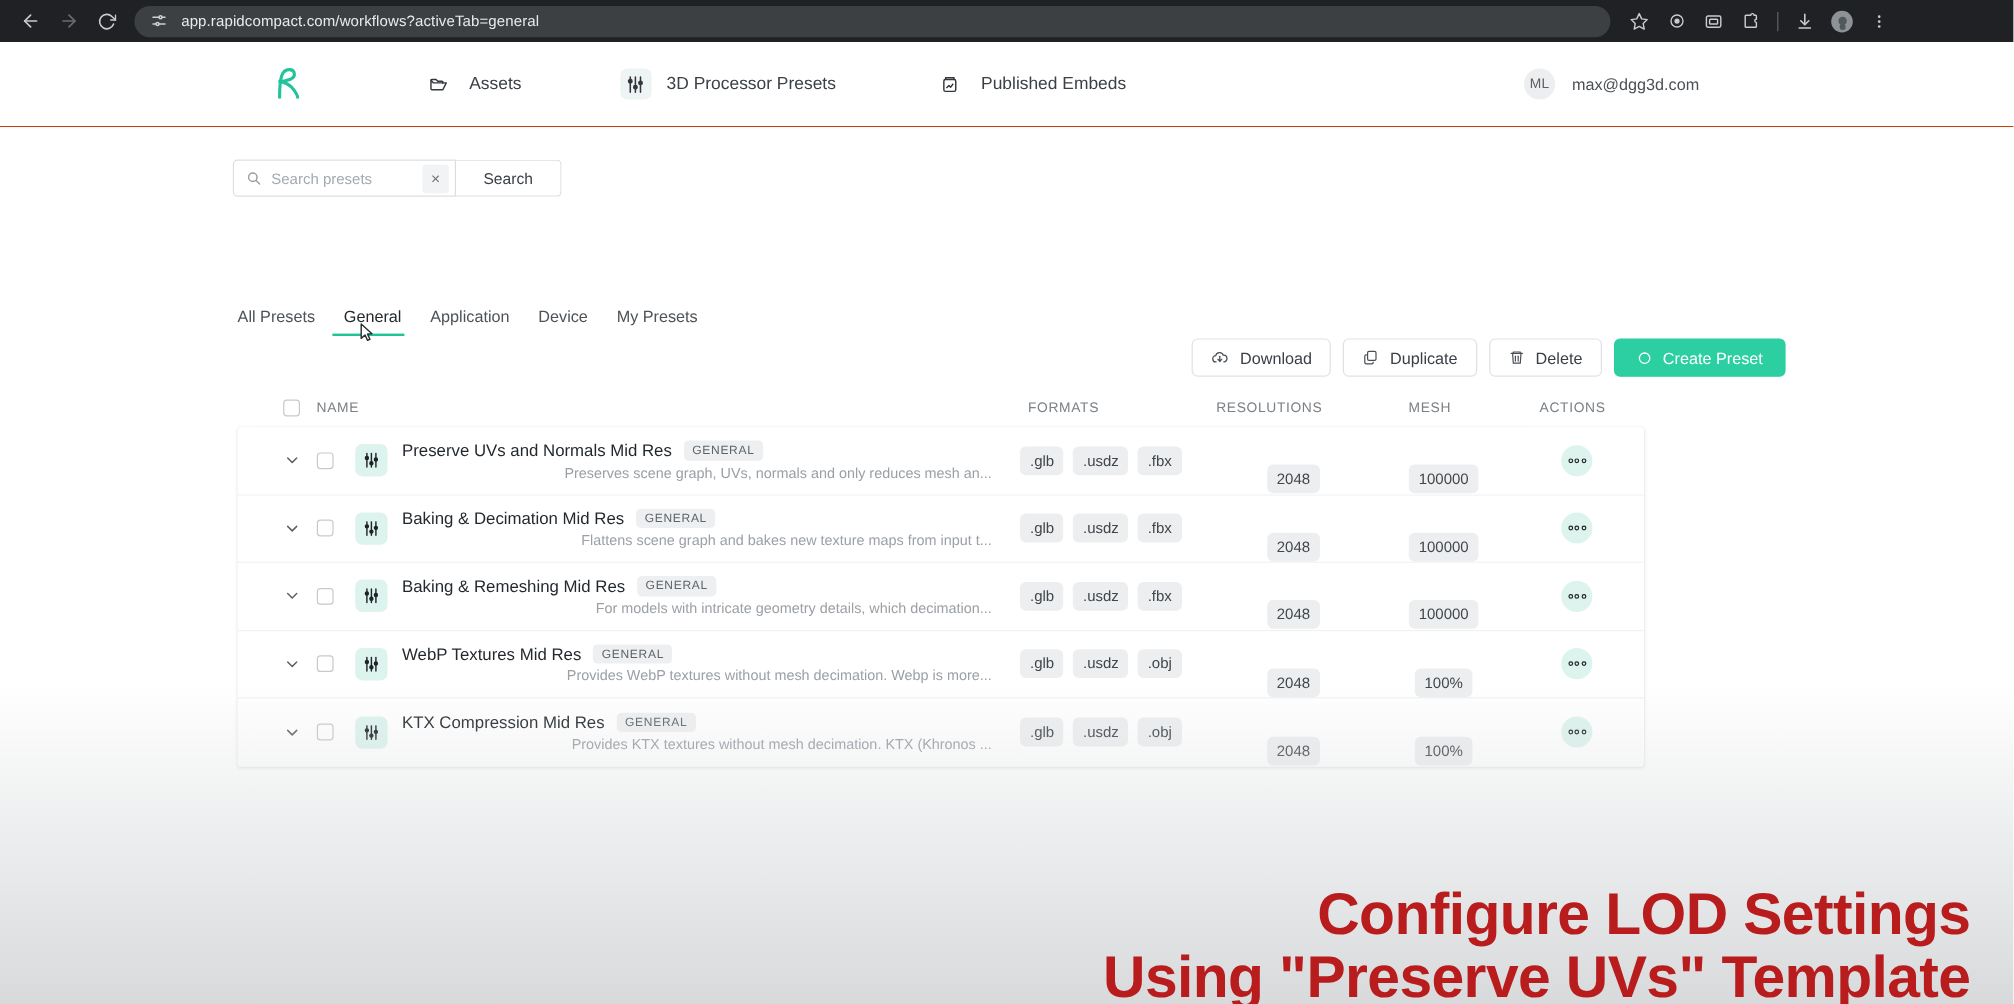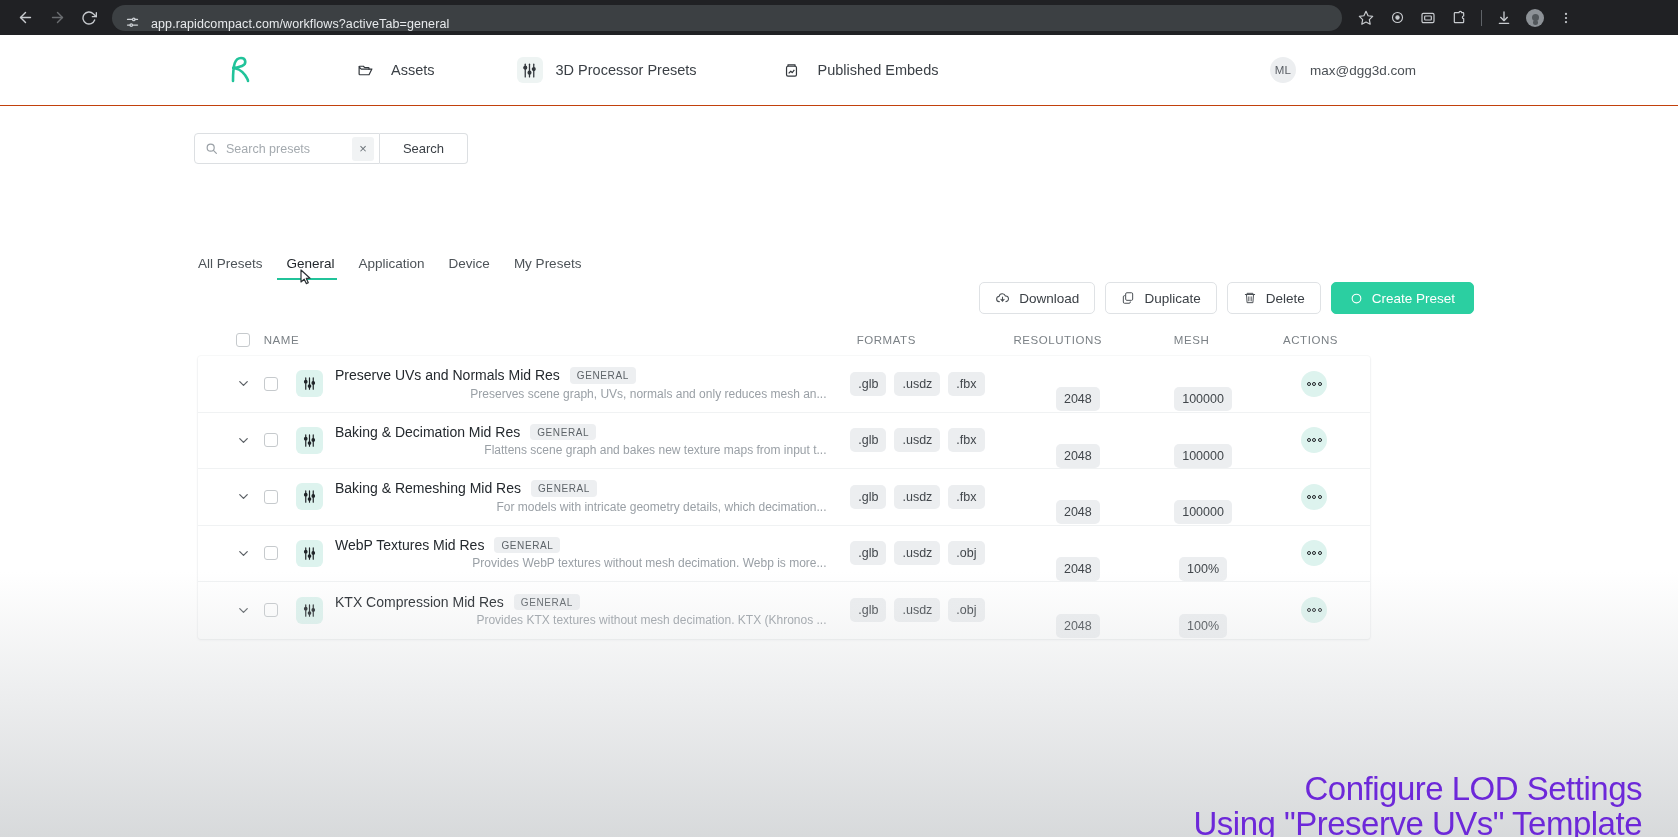--- a/index.html
+++ b/index.html
@@ -28,21 +28,21 @@
     flex: 0 0 auto;
   }
   .nav-btn.disabled { color: #6a6d70; }
   .nav-btn svg { display: block; }
   .url-pill {
     flex: 1 1 auto;
     height: 26px;
     background: #3c4043;
     border-radius: 14px;
     display: flex;
-    align-items: flex-end;
+    align-items: center;
     margin: 0 8px 0 6px;
     padding: 0 12px;
     gap: 10px;
     max-width: 1230px;
   }
   .url-icon {
     width: 17px; height: 17px;
     display:flex;align-items:center;justify-content:center;
     color: #cdd1d5;
     flex: 0 0 auto;
@@ -228,21 +228,21 @@
   }
   .cursor-ico {
     position: absolute;
     left: 297px; top: 161px;
     width: 16px; height: 20px;
     pointer-events: none;
   }
 
   .actions-row {
     position: absolute;
-    right: 204px; top: 176px;
+    right: 190px; top: 176px;
     display: flex;
     align-items: center;
     gap: 10px;
   }
   .btn {
     height: 32px;
     border: 1px solid #dfe2e5;
     border-radius: 5px;
     background: #fff;
     display: flex;
@@ -395,23 +395,23 @@
 
   
   .caption {
     position: absolute;
     right: 36px;
     bottom: 30px;
     text-align: right;
     line-height: 1.08;
   }
   .caption div {
-    font-size: 33px;
-    font-weight: normal;
-    color: #6d28d9;
+    font-size: 49px;
+    font-weight: bold;
+    color: #b91c1c;
     letter-spacing: -.5px;
     white-space: nowrap;
   }
   .bg-fade {
     position: absolute;
     left: 0; right: 0; bottom: 0;
     height: 300px;
     background: linear-gradient(180deg, rgba(255,255,255,0) 0%, rgba(218,220,222,.75) 62%, rgba(205,208,210,.9) 100%);
     pointer-events: none;
   }

